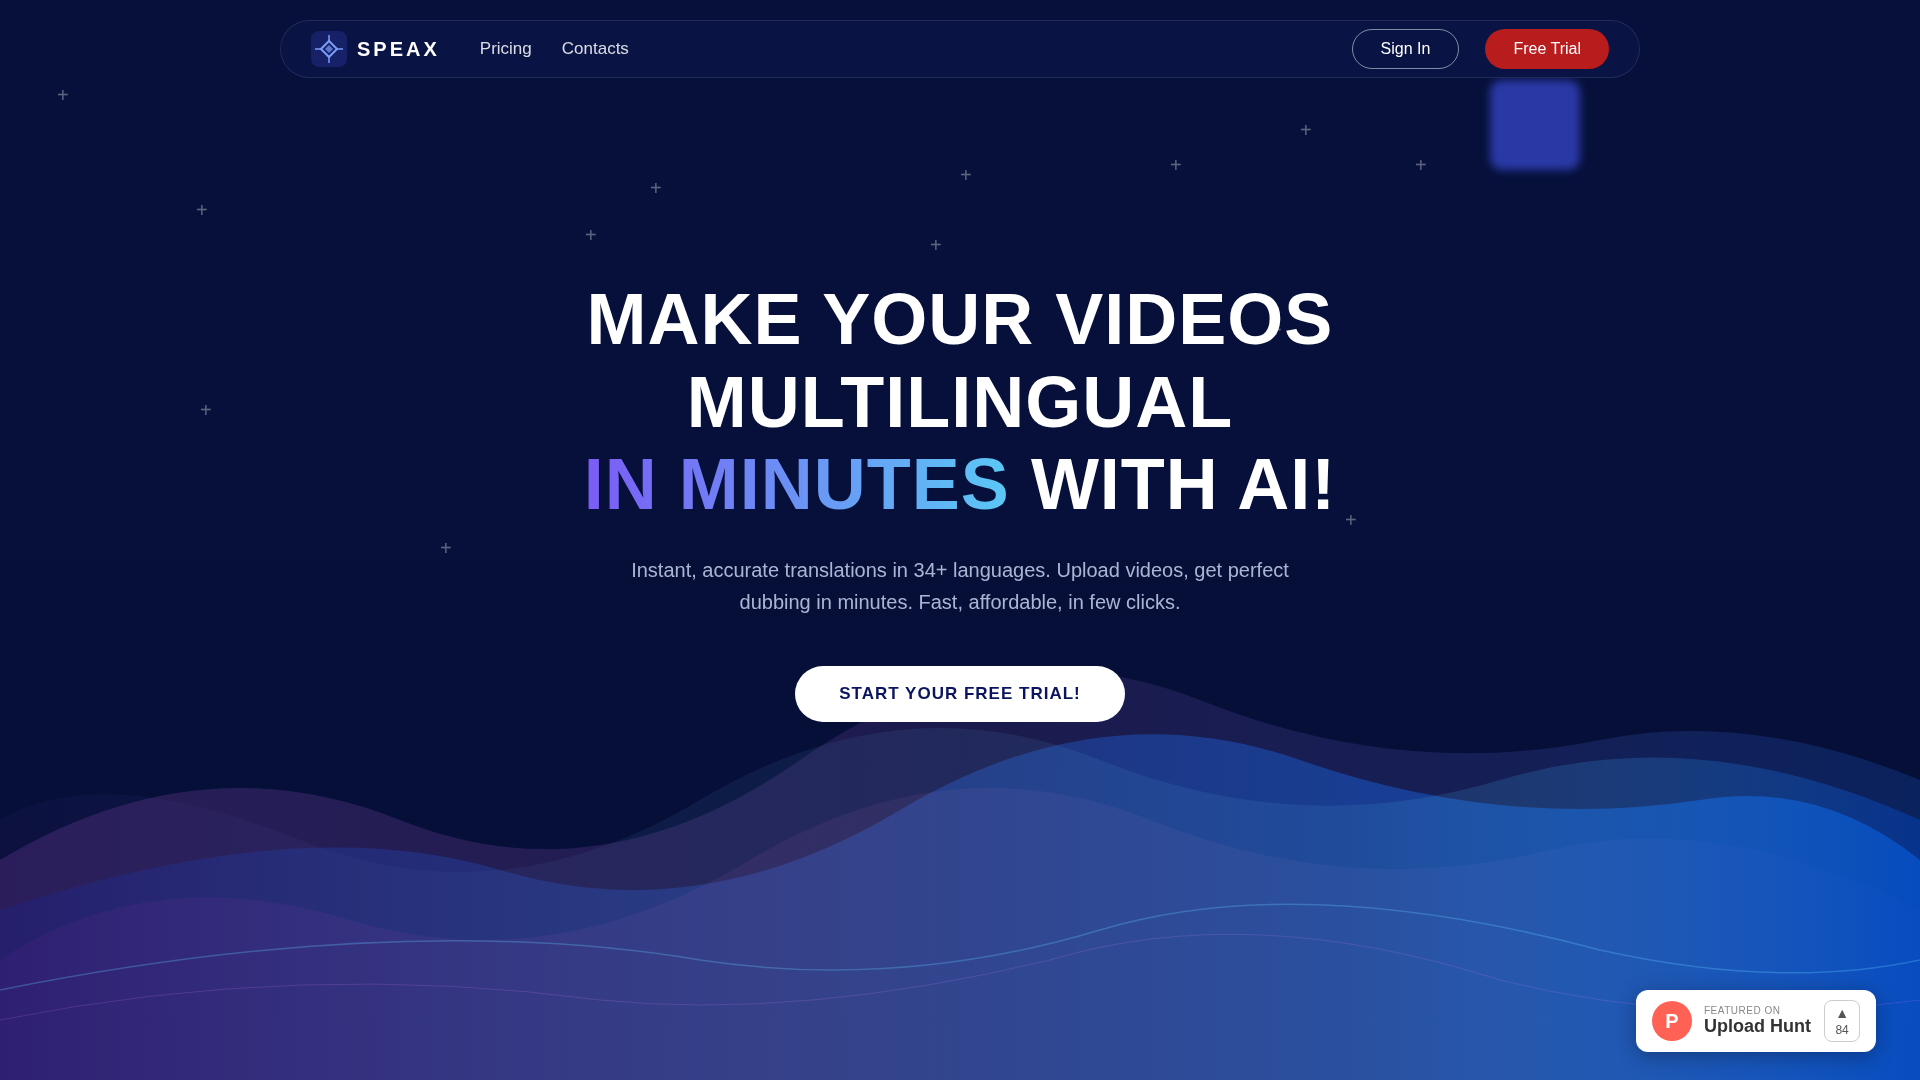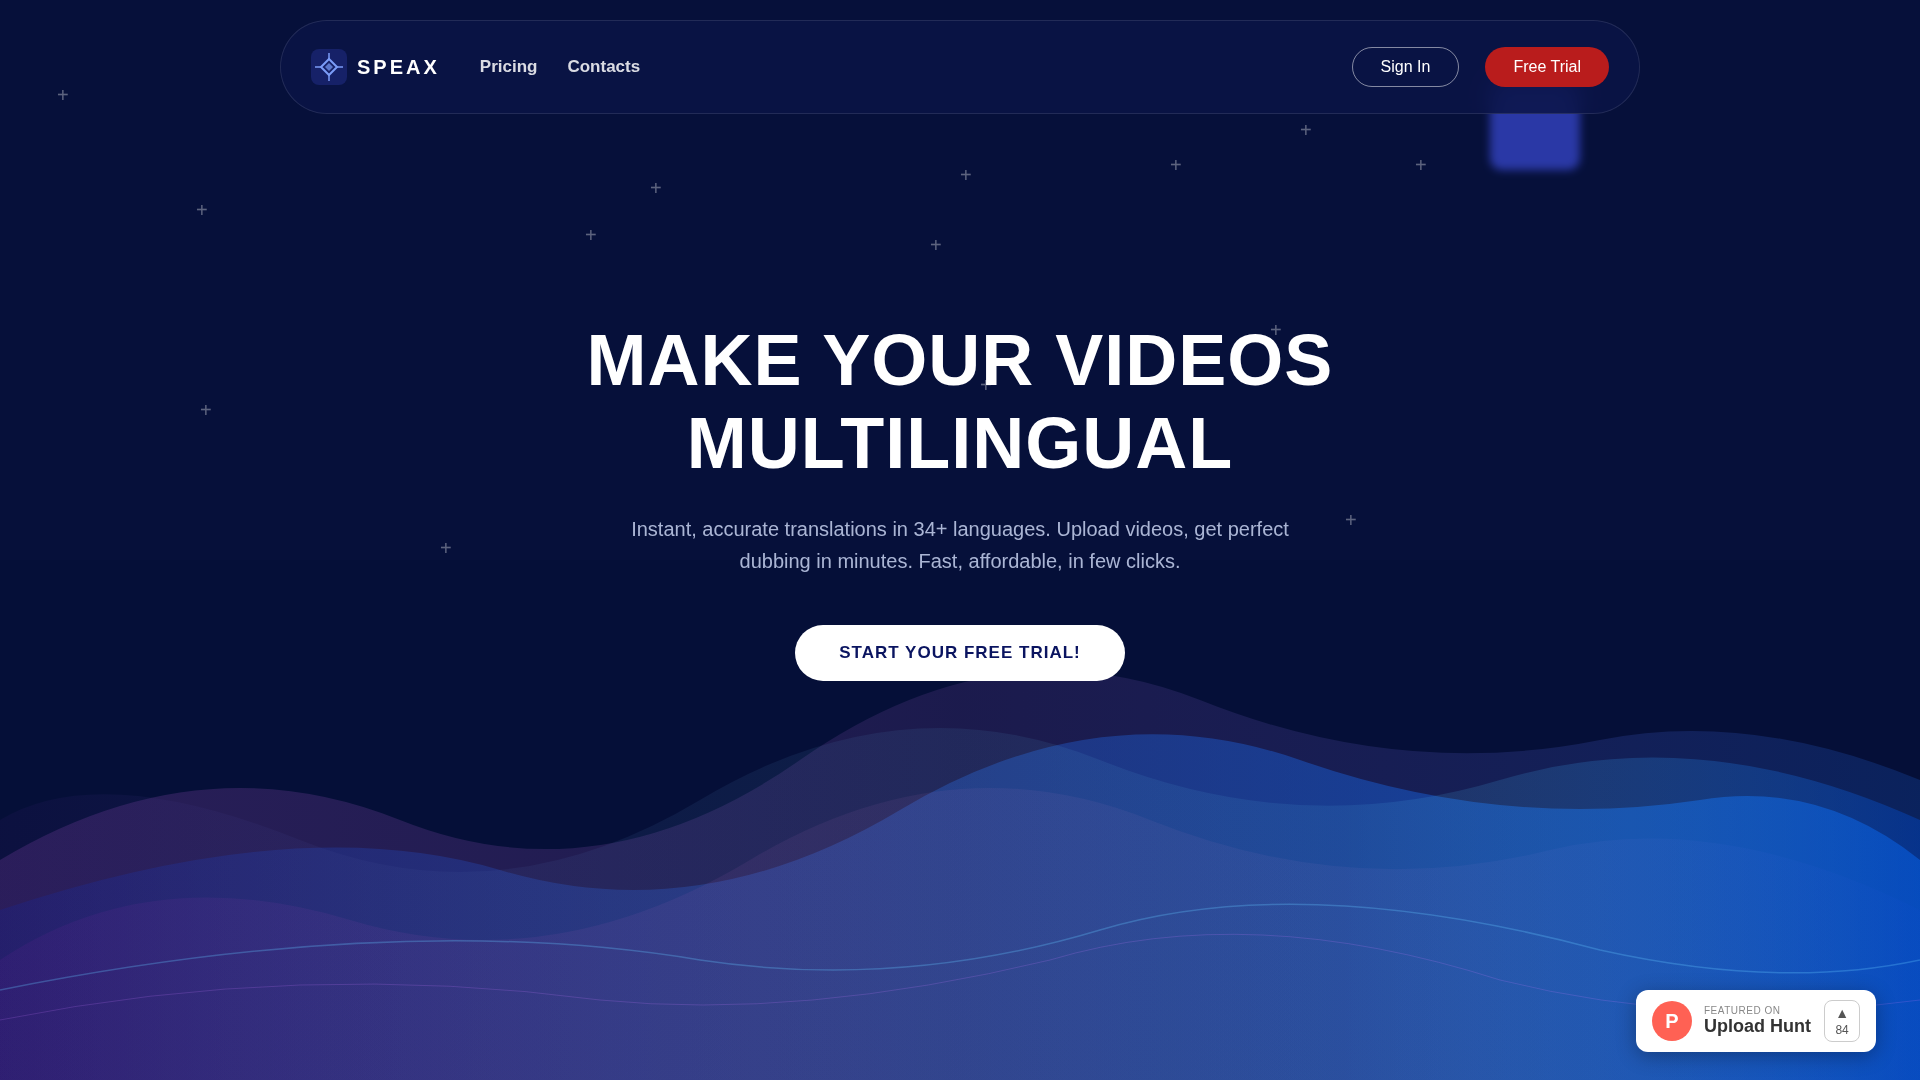--- a/index.html
+++ b/index.html
@@ -20,21 +20,21 @@
       top: 20px;
       left: 50%;
       transform: translateX(-50%);
       width: 1360px;
       display: flex;
       align-items: center;
       justify-content: space-between;
       background: rgba(10, 20, 70, 0.85);
       border: 1px solid rgba(255,255,255,0.1);
       border-radius: 50px;
-      padding: 26px 30px;
+      padding: 8px 30px;
       z-index: 100;
       backdrop-filter: blur(10px);
     }
 
     .navbar-left {
       display: flex;
       align-items: center;
       gap: 40px;
     }
 
@@ -61,21 +61,21 @@
     .nav-links {
       display: flex;
       gap: 30px;
       list-style: none;
     }
 
     .nav-links a {
       color: rgba(255,255,255,0.85);
       text-decoration: none;
       font-size: 17px;
-      font-weight: 700;
+      font-weight: 400;
     }
 
     .navbar-right {
       display: flex;
       gap: 26px;
     }
 
     .btn-signin {
       background: transparent;
       border: 1.5px solid rgba(255,255,255,0.5);
@@ -342,20 +342,24 @@
   <path d="M0 400 Q150 300 350 360 Q550 420 750 300 Q950 180 1150 260 Q1350 340 1550 290 Q1720 250 1920 350 L1920 520 L0 520 Z" fill="url(#wave3)" opacity="0.4"></path>
   <path d="M0 260 Q100 200 300 280 Q500 360 700 240 Q900 120 1100 200 Q1300 280 1500 220 Q1700 160 1920 260 L1920 520 L0 520 Z" fill="url(#wave4)" opacity="0.45"></path>
 
   <path d="M0 430 Q400 350 700 400 Q900 430 1100 370 Q1300 310 1600 390 Q1780 430 1920 400" stroke="rgba(100,200,255,0.3)" stroke-width="1.5" fill="none"></path>
   <path d="M0 460 Q300 400 600 440 Q800 460 1050 400 Q1250 340 1500 420 Q1700 470 1920 440" stroke="rgba(200,120,255,0.2)" stroke-width="1" fill="none"></path>
 </svg>
 
 <section class="hero">
   <h1 class="hero-title">
     <span class="hero-title-line1">MAKE YOUR VIDEOS MULTILINGUAL</span>
+    <span>
+      <span class="highlight-cyan">IN MINUTES</span>
+      <span> WITH AI!</span>
+    </span>
   </h1>
   <p class="hero-subtitle">Instant, accurate translations in 34+ languages. Upload videos, get perfect dubbing in minutes. Fast, affordable, in few clicks.</p>
   <button class="btn-cta">START YOUR FREE TRIAL!</button>
 </section>
 
 <div class="ph-badge">
   <div class="ph-icon">P</div>
   <div class="ph-text">
     <div class="ph-featured-on">FEATURED ON</div>
     <div class="ph-name">Upload Hunt</div>

